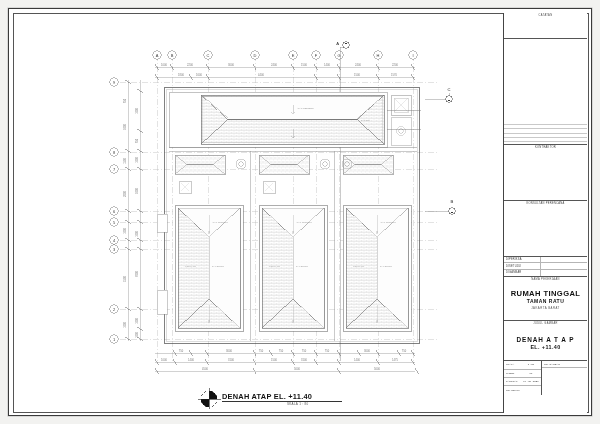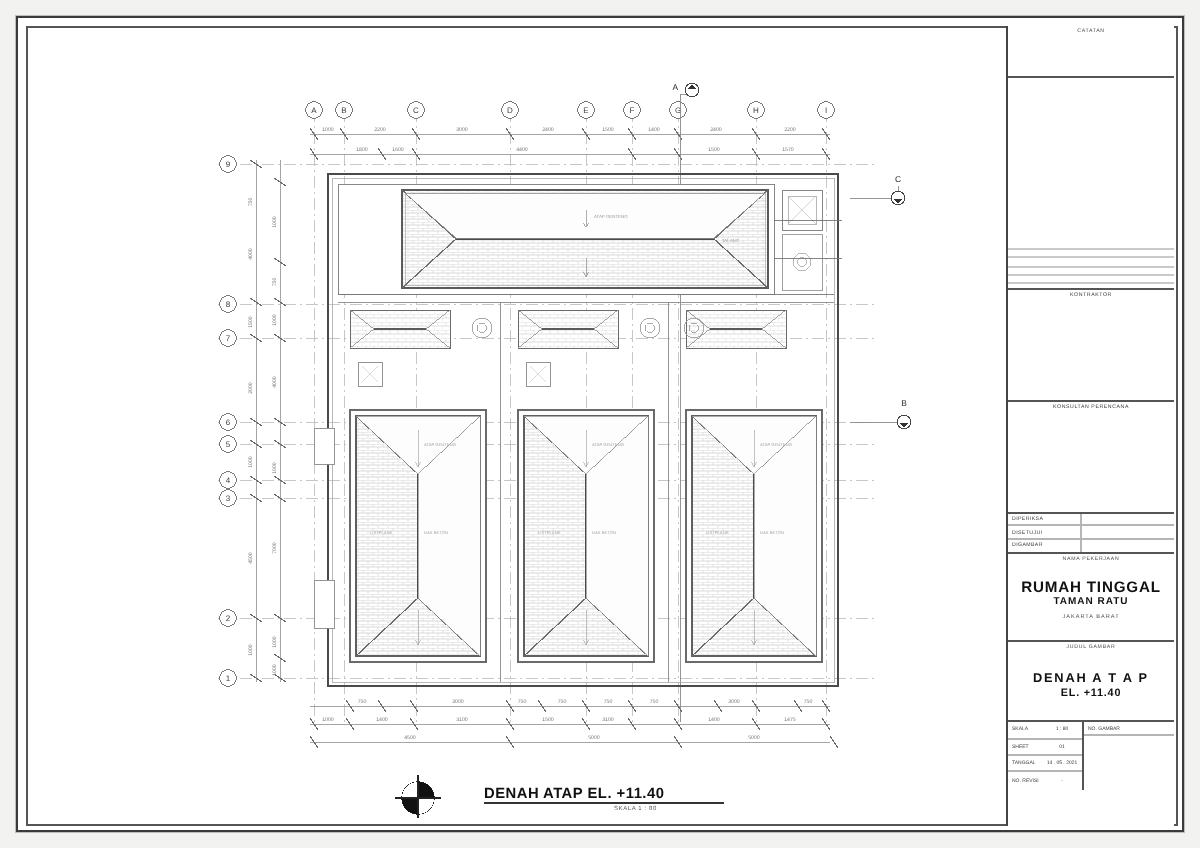--- a/index.html
+++ b/index.html
@@ -96,21 +96,21 @@
     text-transform: uppercase; }
   .ff-row .v { flex: 1; font-size: 2.5px; color: #333; text-align: center; }
   .dwgno-lbl { font-size: 2.5px; color: #444; padding-left: 2px;
     border-bottom: 1px solid #b5b5b5; height: 7px; line-height: 7px;
     text-transform: uppercase; }
   .dwgno {
     font-size: 13px; font-weight: bold; text-align: center; color: #000;
     line-height: 26px; letter-spacing: .4px;
   }
   
-  .plan-caption { position: absolute; margin-left: 20px; }
+  .plan-caption { position: absolute; }
 </style>
 </head>
 <body>
 
 <div id="sheet">
   <div id="inner-frame"></div>
 
   <div id="canvas">
     <svg width="576" height="400" viewBox="0 0 576 400" xmlns="http://www.w3.org/2000/svg">
       <defs>

